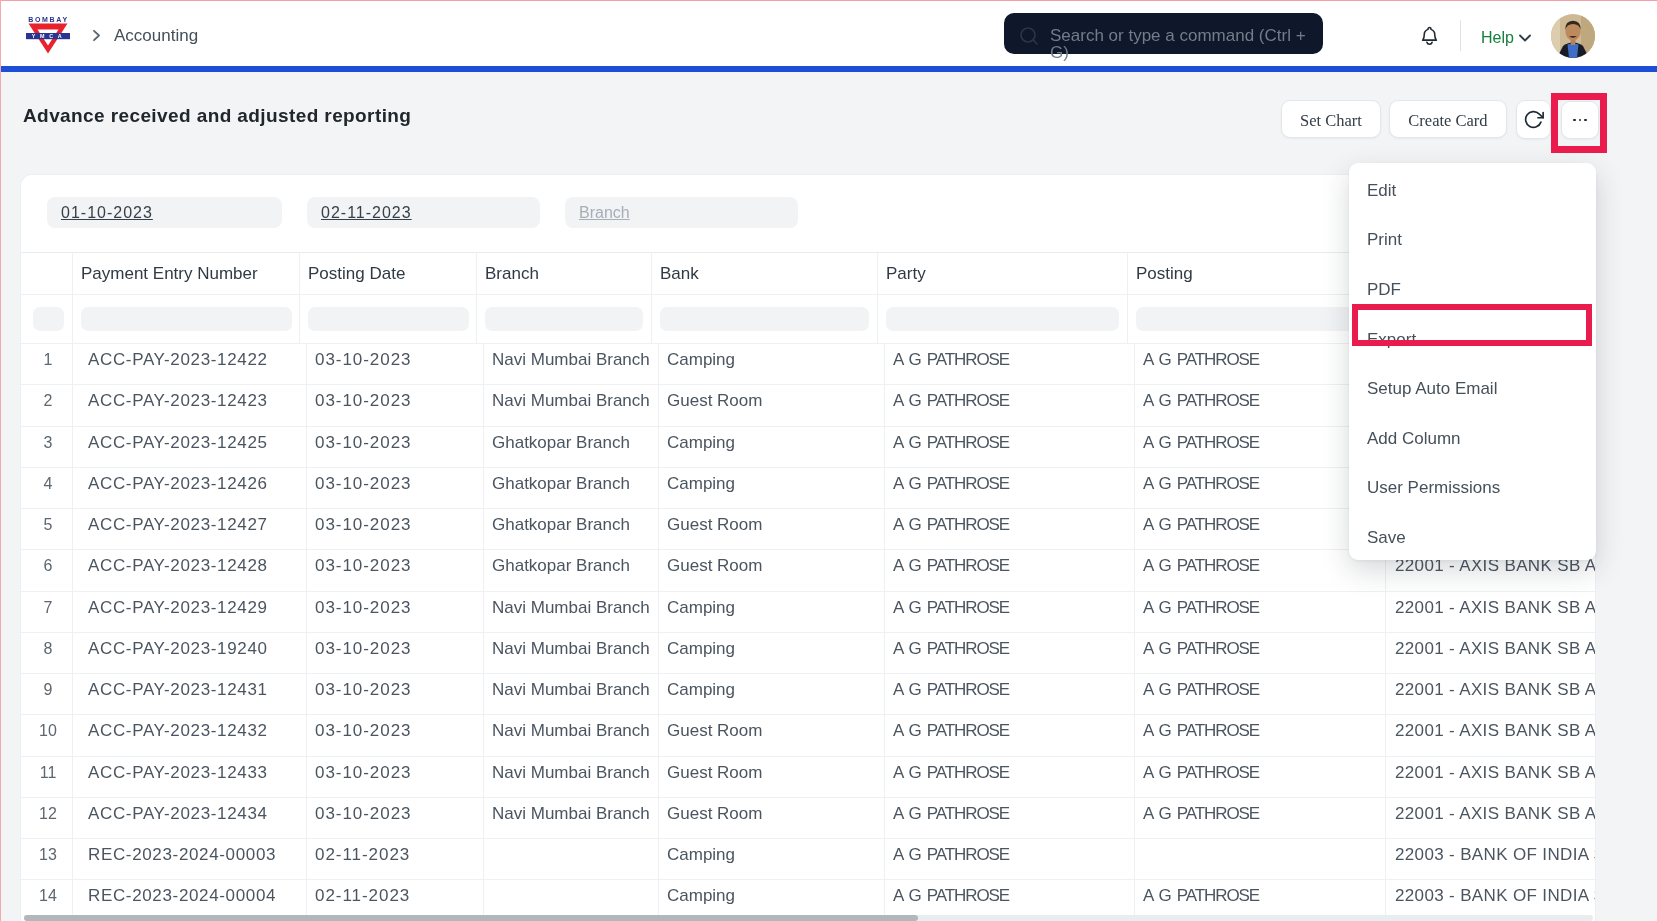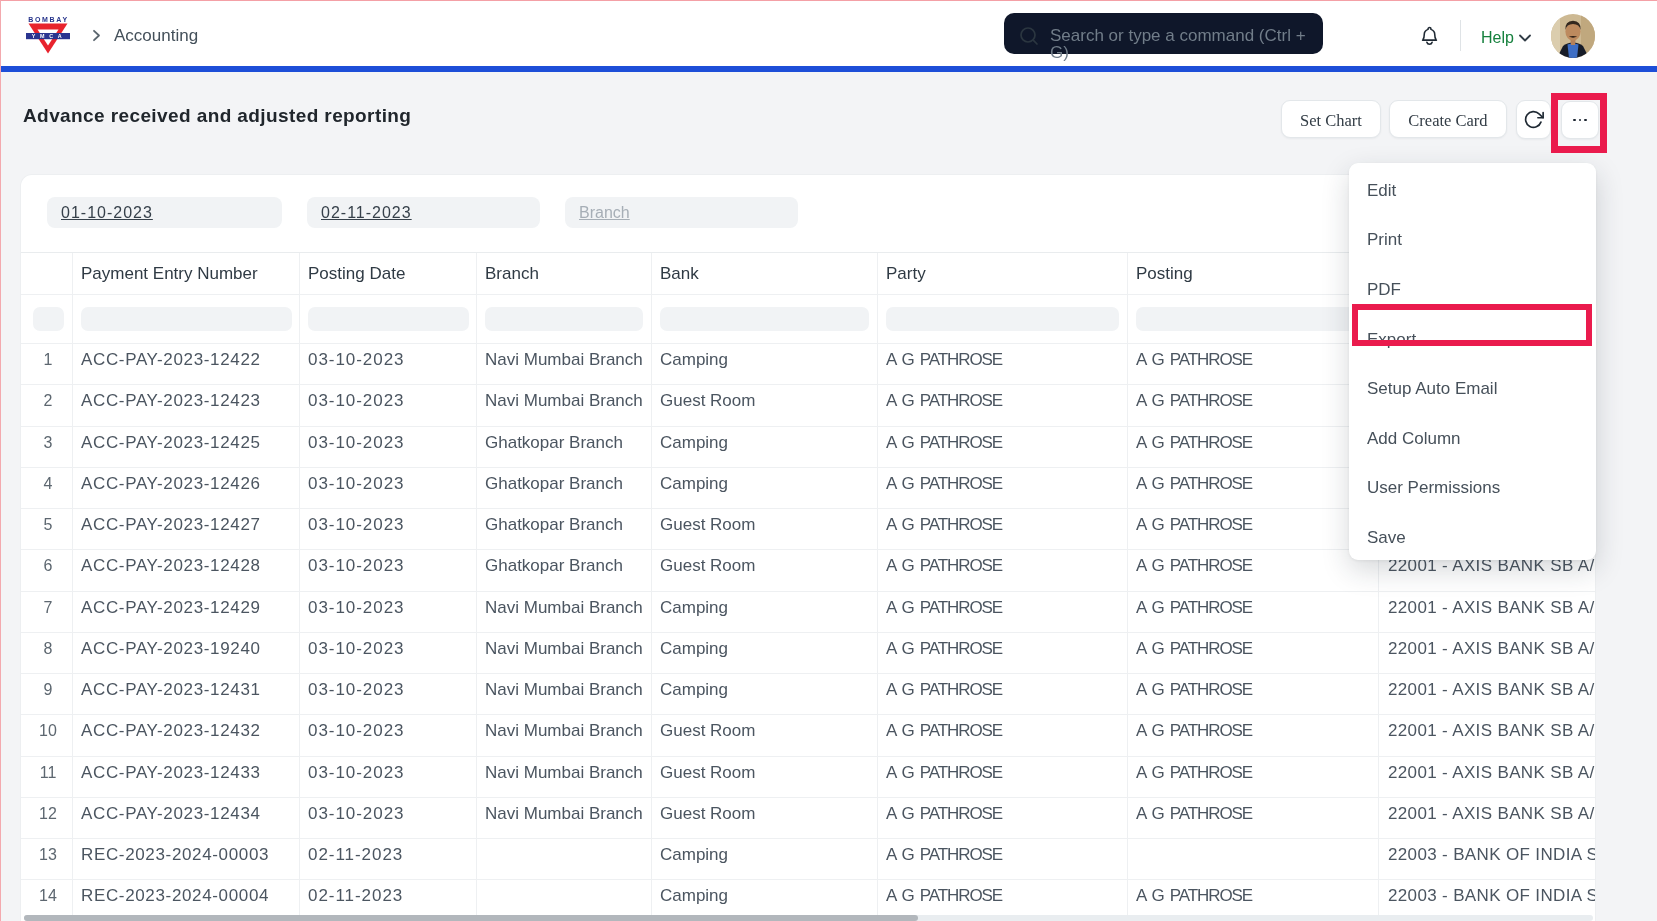--- a/index.html
+++ b/index.html
@@ -41,21 +41,21 @@
   .c0 { width:52px; justify-content:center; padding-left:3px; }
   .c1 { width:227px; } .c2 { width:177px; } .c3 { width:175px; } .c4 { width:226px; }
   .c5 { width:250px; } .c6 { width:251px; } .c7 { width:322px; border-right:none !important; }
   .c1,.c2,.c3,.c4,.c5,.c6,.c7 { padding-left:8px; }
   .c6 { padding-left:8px; } .c7 { padding-left:9px; }
   #hrow { height:43px; border-top:1px solid #e9ecee; font-size:17px; color:#2f3a44; }
   #frow { height:49px; }
   .pill { height:24px; border-radius:7px; background:#f1f3f5; }
   .drow { height:41.26px; font-size:17px; color:#4b5560; }
   .drow > div { padding-bottom:8px; }
-  .drow .c1 { letter-spacing:0.65px; }
+  .drow .c1 { letter-spacing:0.65px;margin-left:7px; }
   .drow .c2 { letter-spacing:0.95px; }
   .drow .c5, .drow .c6 { letter-spacing:-1.1px; word-spacing:2.6px; }
   .drow .c7 { letter-spacing:0.35px; }
   .drow .c0 { font-size:16px; color:#5d6770; }
 
   
   #sbtrack { position:absolute; left:24px; top:915px; width:1569px; height:6px; border-radius:3px; background:#e9edf0; z-index:5; }
   #sbthumb { position:absolute; left:24px; top:915px; width:894px; height:6px; border-radius:3px; background:#b2b7bc; z-index:6; }
 
   

